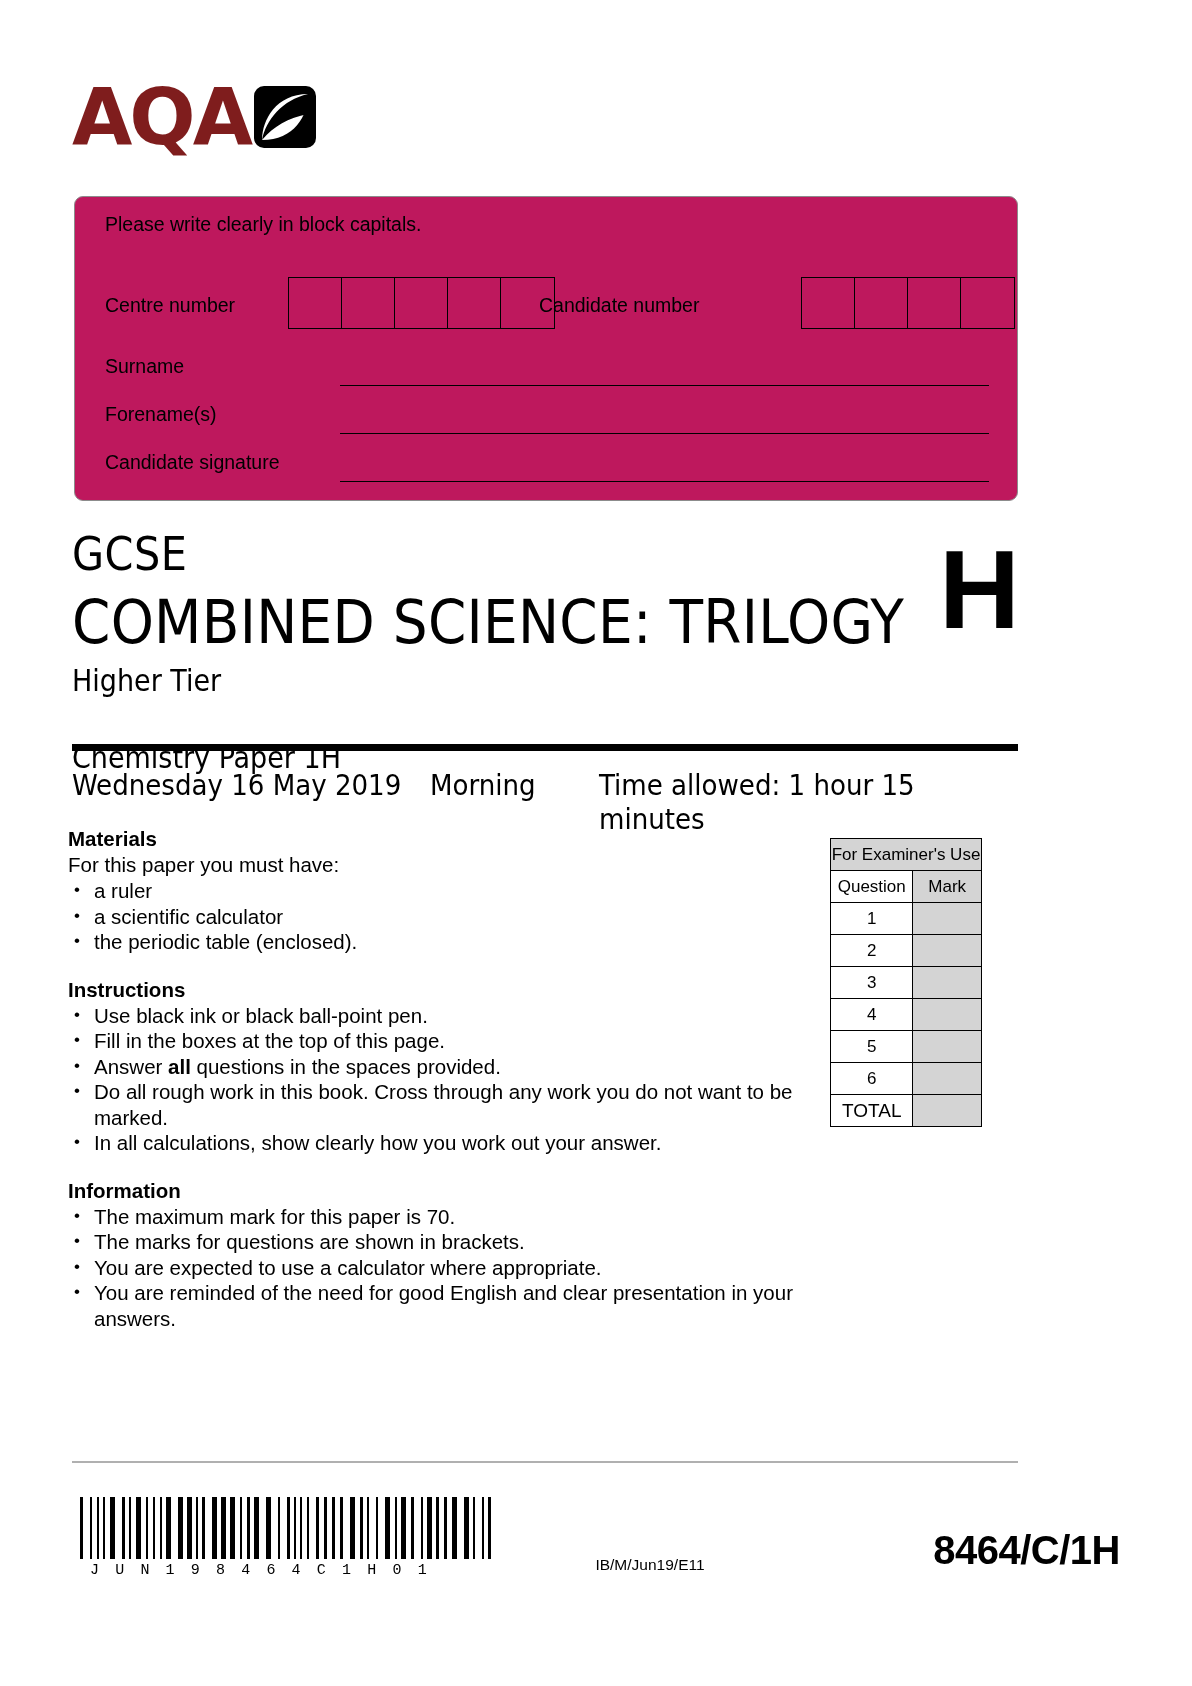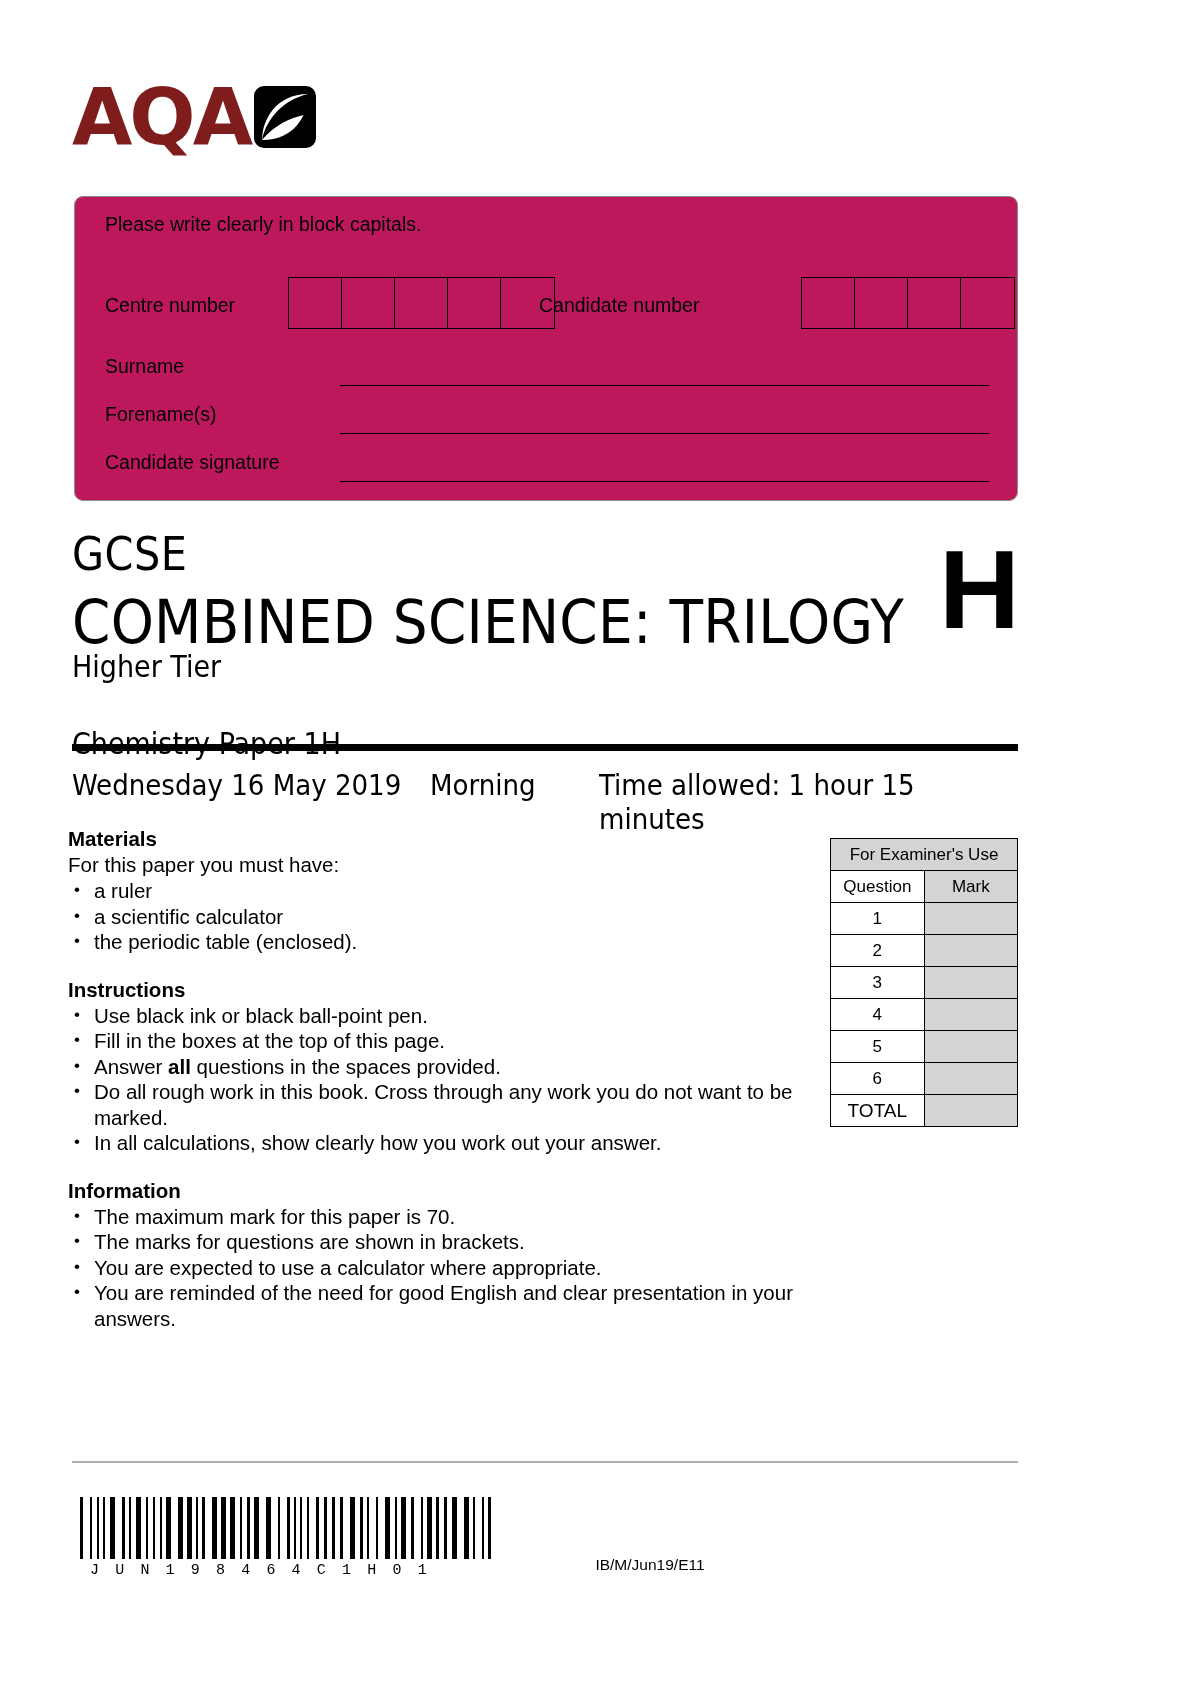--- a/index.html
+++ b/index.html
@@ -68,21 +68,21 @@
   }
   .t-subject {
     font-size: 61px; line-height: 54px; font-weight: 400;
     letter-spacing: 0.3px; margin-top: 15px;
   }
   .tier-letter {
     position: absolute; right: 0px; top: 6px;
     font-size: 112px; line-height: 112px; font-weight: 700;
     letter-spacing: -2px;
   }
-  .t-tier { font-size: 30px; line-height: 36px; }
+  .t-tier { font-size: 30px; line-height: 36px; margin-top: 14px; }
   .t-paper { font-size: 30px; line-height: 36px; margin-top: 41px; }
   .rule-thick {
     position: absolute; left: 72px; top: 744px; width: 946px; height: 7px; background: #000;
   }
 
   
   .date-row { position: absolute; left: 72px; top: 768px; width: 946px; height: 40px; }
   .date-row span { position: absolute; font-size: 29px; }
   .d-date { left: 0px; }
   .d-session { left: 358px; }
@@ -99,21 +99,21 @@
   }
   ul.bullets li::before {
     content: "\2022"; position: absolute; left: 6px; top: -1px; font-size: 17px;
   }
   .gap-md { height: 22px; }
   b { font-weight: 700; }
 
   
   .ex-table {
     position: absolute; left: 830px; top: 838px;
-    width: 188px;
+    width: 152px;
     border-collapse: collapse;
     font-size: 17px;
   }
   .ex-table td, .ex-table th {
     border: 1.4px solid #000;
     text-align: center;
     font-weight: 400;
     height: 32px;
     padding: 0;
   }
@@ -334,14 +334,15 @@
         <rect x="364" y="0" width="3" height="62" fill="#000"></rect>
         <rect x="372" y="0" width="5" height="62" fill="#000"></rect>
         <rect x="384" y="0" width="5" height="62" fill="#000"></rect>
         <rect x="393" y="0" width="2" height="62" fill="#000"></rect>
         <rect x="402" y="0" width="2" height="62" fill="#000"></rect>
         <rect x="408" y="0" width="3" height="62" fill="#000"></rect>
       </svg>
   </div>
   <div class="barcode-text">J U N 1 9 8 4 6 4 C 1 H 0 1</div>
   <div class="foot-centre">IB/M/Jun19/E11</div>
+  <div class="foot-code">8464/C/1H</div>
 
 </div>
 
 </body></html>

